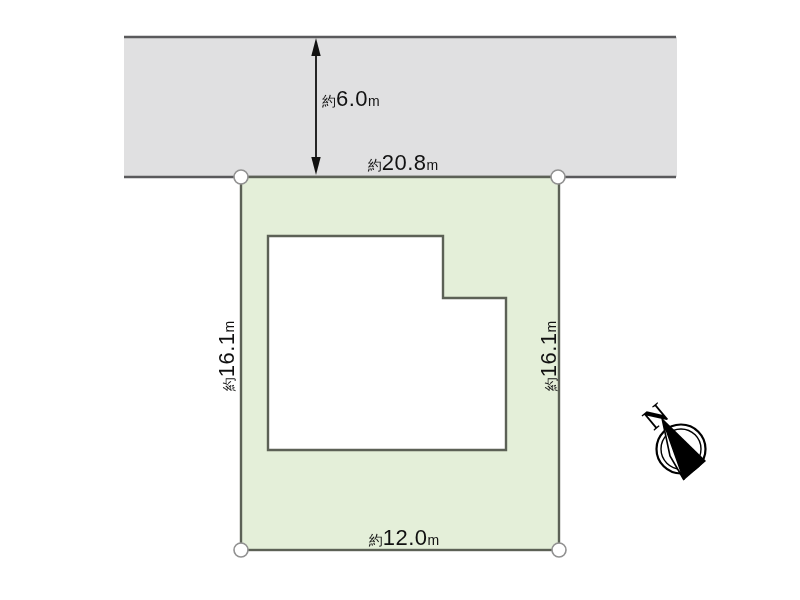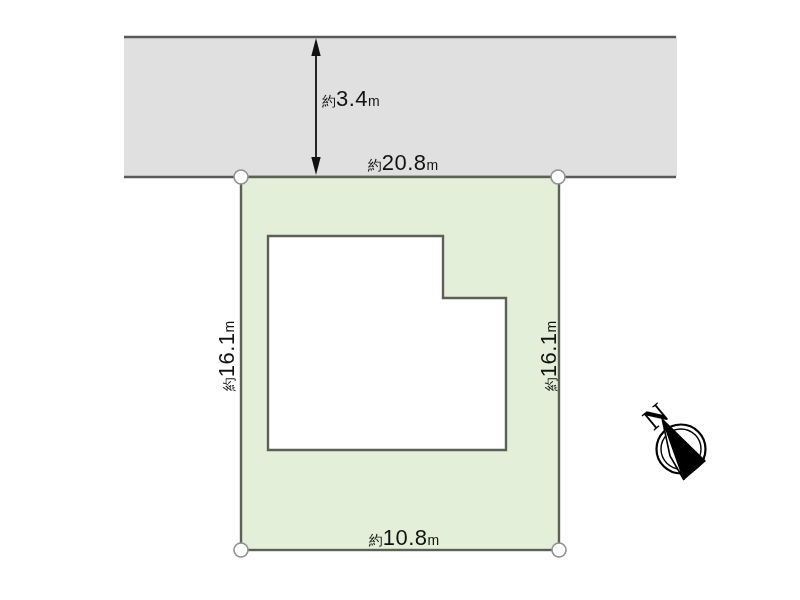--- a/index.html
+++ b/index.html
@@ -55,32 +55,32 @@
     <g>
       <circle cx="681" cy="449" r="24.5" fill="none" stroke-width="2.2" stroke="#000000"></circle>
       <circle cx="681" cy="449" r="20" fill="none" stroke-width="1.4" stroke="#000000"></circle>
       <polygon points="662,418 670,456 684,480" fill="#ffffff" stroke-width="1.6" stroke="#000000"></polygon>
       <polygon points="662,418 706,461 684,480" fill="#000000"></polygon>
       <text class="compass-n" transform="translate(662,424) rotate(-40)" text-anchor="middle" font-size="30" fill="#000000">N</text>
     </g>
   </svg>
 
   <div class="dim-label v-center" style="left:322px;top:99px;">
-    <span class="small">約</span><span class="num">3.4</span><span class="small">m</span>
+    <span class="small">約</span><span class="num">6.0</span><span class="small">m</span>
   </div>
 
   <div class="dim-label centered" style="left:403px;top:163px;">
     <span class="small">約</span><span class="num">20.8</span><span class="small">m</span>
   </div>
 
   <div class="dim-label rotated" style="left:227px;top:356px;">
     <span class="small">約</span><span class="num">16.1</span><span class="small">m</span>
   </div>
 
   <div class="dim-label rotated" style="left:549px;top:356px;">
     <span class="small">約</span><span class="num">16.1</span><span class="small">m</span>
   </div>
 
   <div class="dim-label centered" style="left:404px;top:538px;">
-    <span class="small">約</span><span class="num">10.8</span><span class="small">m</span>
+    <span class="small">約</span><span class="num">12.0</span><span class="small">m</span>
   </div>
 
 </div>
 
 </body></html>

